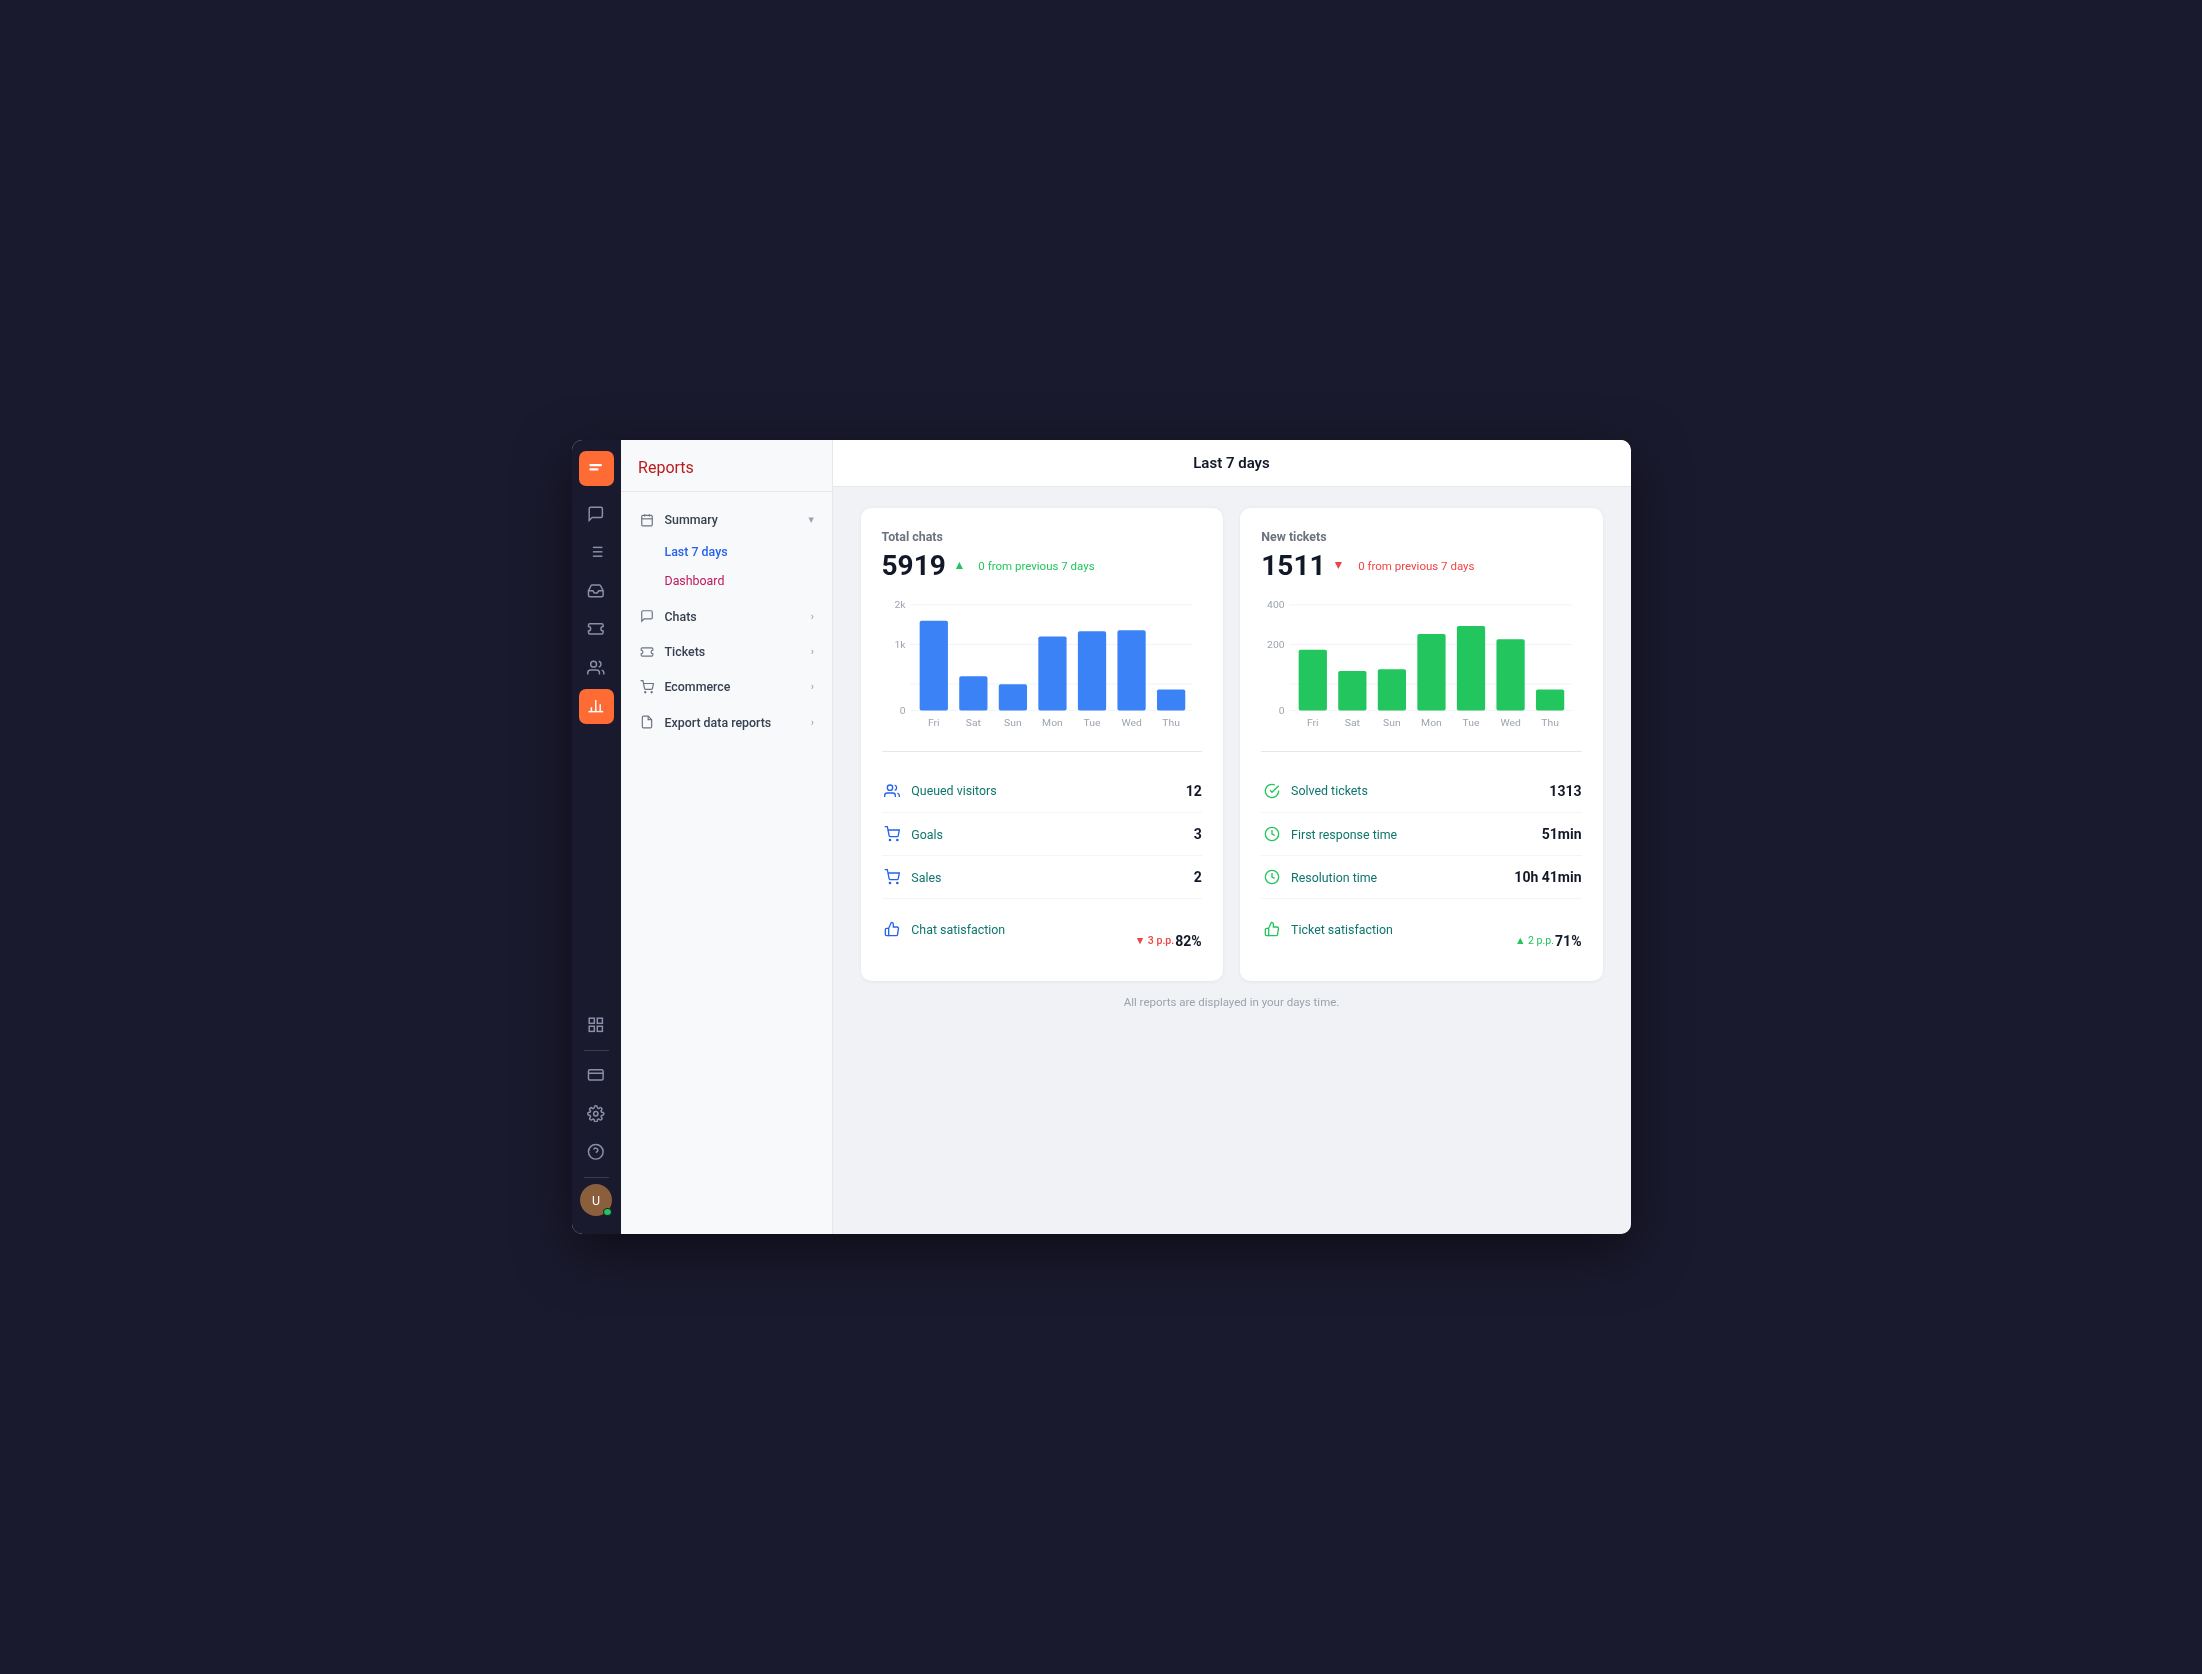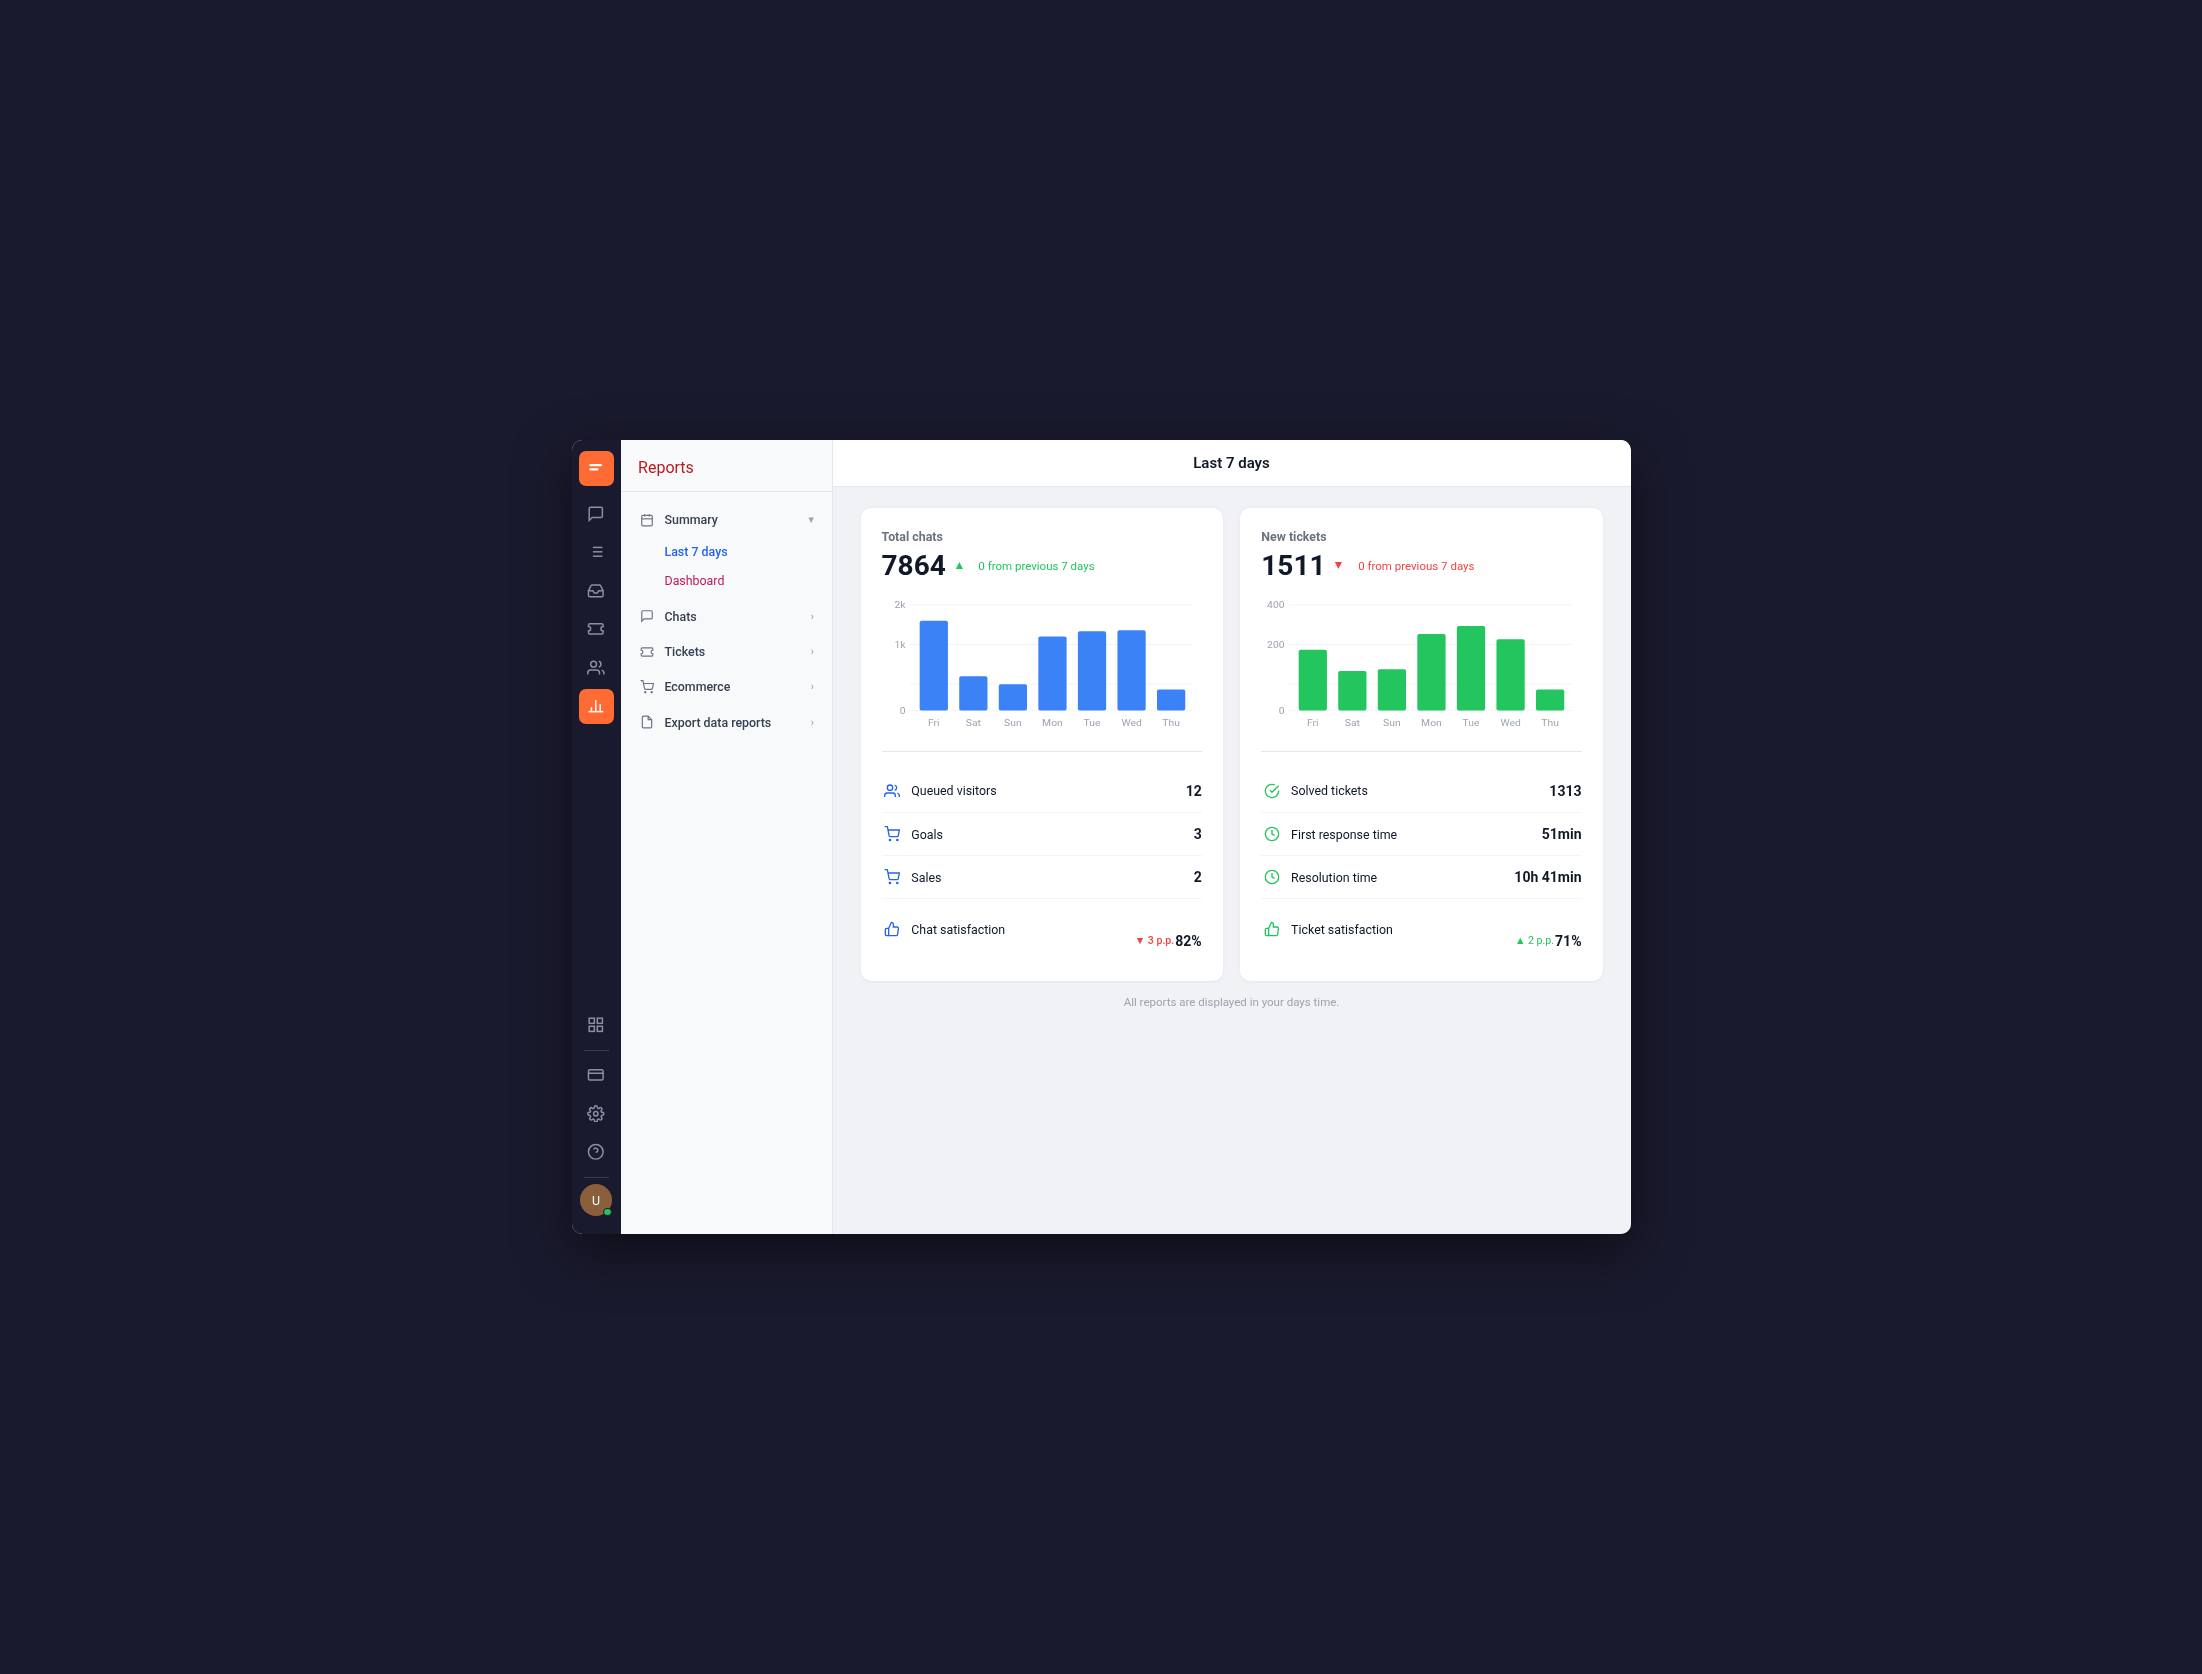--- a/index.html
+++ b/index.html
@@ -261,21 +261,21 @@
       height: 21px;
       margin-right: 8.8px;
       display: flex;
       align-items: center;
       justify-content: center;
       font-size: 14px;
       flex-shrink: 0;
     }
     .stat-label {
       font-size: 12.4px;
-      color: #0f172a;
+      color: #0f766e;
       flex: 1;
     }
     .stat-value {
       font-size: 14px;
       font-weight: 700;
       color: #111827;
     }
     .stat-value-with-badge {
       display: flex;
       align-items: center;
@@ -466,21 +466,21 @@
   </div>
 
   <div class="main-content">
     <div class="main-header">Last 7 days</div>
     <div class="main-body">
       <div class="cards-row">
 
         <div class="card">
           <div class="card-title">Total chats</div>
           <div class="card-value-row">
-            <span class="card-value">7864</span>
+            <span class="card-value">5919</span>
             <span class="change-badge up">
               <svg width="8.8" height="8.8" viewBox="0 0 10 10">
                   <polygon points="5,1 9,9 1,9" fill="#22c55e"></polygon>
                 </svg>
               <span>0 from previous 7 days</span>
             </span>
           </div>
 
           <div class="chart-container">
             <svg class="chart-svg" viewBox="0 0 340 160" preserveAspectRatio="none">

